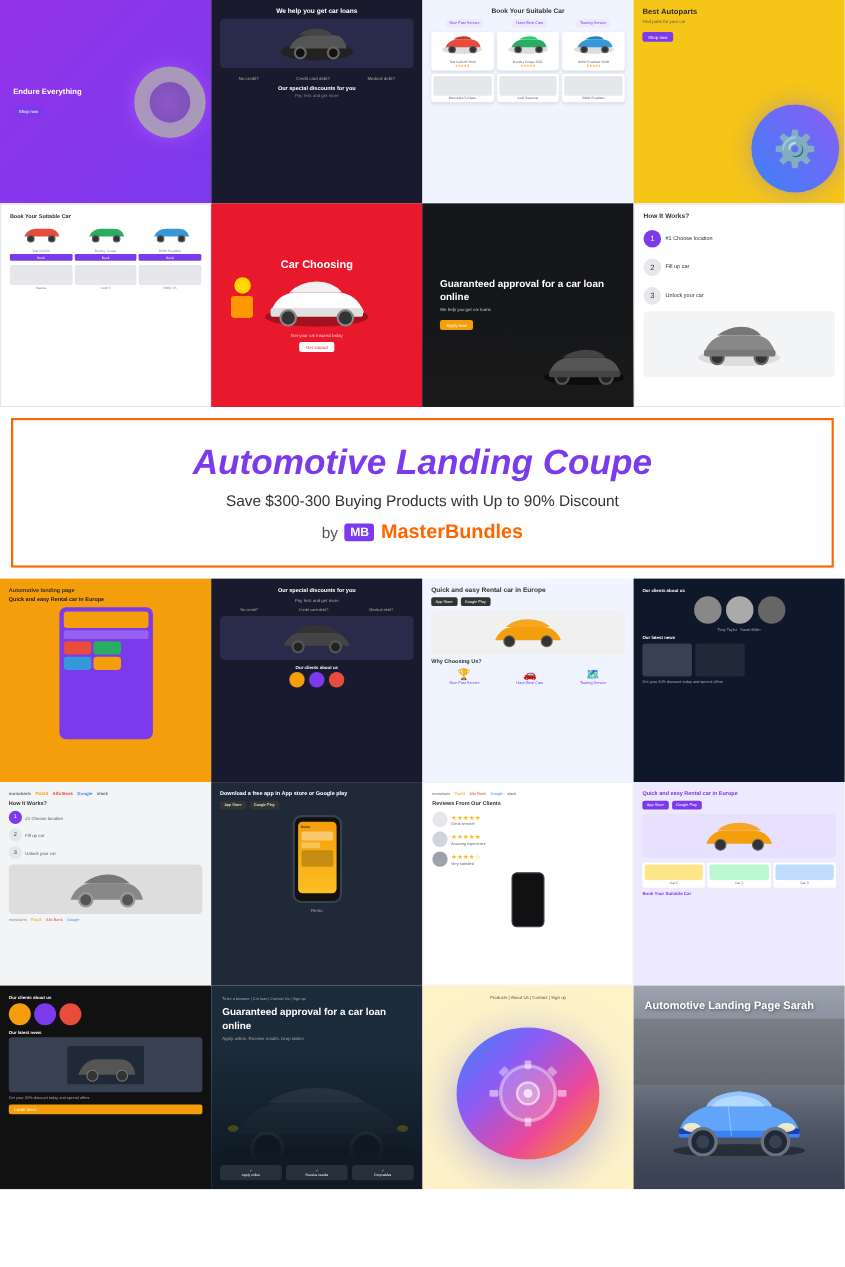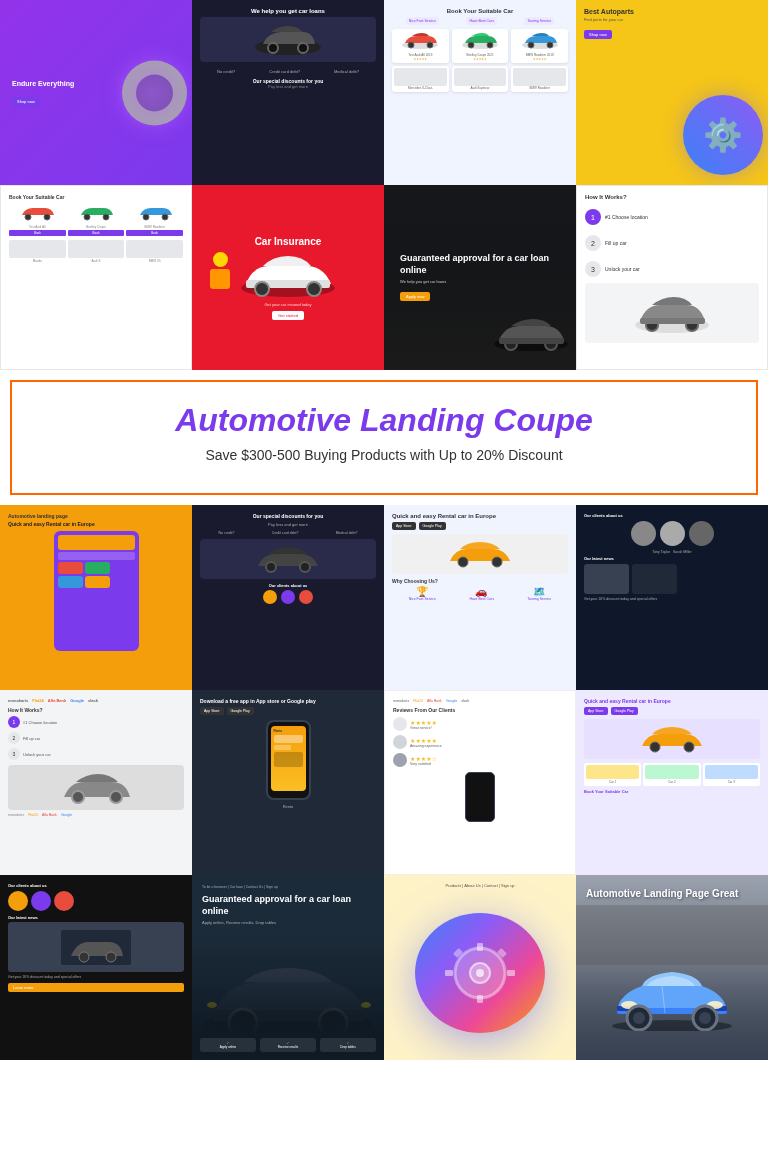--- a/index.html
+++ b/index.html
@@ -381,21 +381,21 @@
           <div style="font-size:3px; color:#888;">Audi S</div>
         </div>
         <div style="text-align:center;">
           <div style="background:#e5e7eb; height:18px; border-radius:2px; margin-bottom:1px;"></div>
           <div style="font-size:3px; color:#888;">BMW X5</div>
         </div>
       </div>
     </div>
 
     <div class="grid-cell r2c2 red-insurance-cell">
-      <div style="font-size:10px; font-weight:bold; color:#fff; margin-bottom:5px;">Car Insurance</div>
+      <div style="font-size:10px; font-weight:bold; color:#fff; margin-bottom:5px;">Car Choosing</div>
       <div style="position:relative; width:100%; display:flex; justify-content:center;">
         <svg width="100" height="45" viewBox="0 0 100 45">
           <ellipse cx="50" cy="36" rx="47" ry="9" fill="rgba(0,0,0,0.3)"></ellipse>
           <path d="M8 32 Q14 15 30 14 L70 14 Q86 15 93 32 Z" fill="#fff"></path>
           <path d="M25 14 Q35 4 50 4 Q65 4 73 14" fill="#f0f0f0"></path>
           <rect x="8" y="28" width="84" height="8" rx="2" fill="#e0e0e0"></rect>
           <circle cx="24" cy="37" r="7" fill="#333" stroke="#888" stroke-width="2"></circle>
           <circle cx="76" cy="37" r="7" fill="#333" stroke="#888" stroke-width="2"></circle>
         </svg>
         <div style="position:absolute; left:5px; top:0; width:30px; height:45px;">
@@ -461,21 +461,26 @@
           <circle cx="60" cy="32" r="6" fill="#333" stroke="#666" stroke-width="2"></circle>
           <rect x="8" y="25" width="65" height="6" rx="2" fill="#777"></rect>
         </svg>
       </div>
     </div>
 
   </div>
 
   <div class="hero-section">
     <div class="hero-title">Automotive Landing Coupe</div>
-    <div class="hero-subtitle">Save $300-500 Buying Products with Up to 20% Discount</div>
+    <div class="hero-subtitle">Save $300-300 Buying Products with Up to 90% Discount</div>
+    <div class="hero-brand">
+      <span class="hero-by">by</span>
+      <span class="mb-badge">MB</span>
+      <span class="masterbundles-text">MasterBundles</span>
+    </div>
   </div>
 
   <div class="bottom-grid">
 
     <div class="bg-cell bg-orange">
       <div class="cell-content">
         <div style="font-size:5px; color:#333; font-weight:bold; margin-bottom:2px;">Automotive landing page</div>
         <div style="font-size:5px; color:#1a1a2e; font-weight:bold; margin-bottom:4px;">Quick and easy Rental car in Europe</div>
 
         <div style="background:#7c3aed; border-radius:6px; padding:4px; width:85px; height:120px; margin:0 auto; position:relative; overflow:hidden;">
@@ -835,19 +840,19 @@
           <circle cx="32" cy="52" r="12" fill="#1f2937" stroke="#6b7280" stroke-width="3"></circle>
           <circle cx="32" cy="52" r="6" fill="#374151"></circle>
           <circle cx="98" cy="52" r="12" fill="#1f2937" stroke="#6b7280" stroke-width="3"></circle>
           <circle cx="98" cy="52" r="6" fill="#374151"></circle>
 
           <path d="M55 20 L58 47" stroke="rgba(255,255,255,0.3)" stroke-width="1"></path>
         </svg>
       </div>
 
       <div style="position:absolute; top:12px; left:10px; z-index:3;">
-        <div style="font-size:10px; font-weight:bold; color:#fff; line-height:1.3; text-shadow:1px 1px 3px rgba(0,0,0,0.5);">Automotive Landing Page Great</div>
+        <div style="font-size:10px; font-weight:bold; color:#fff; line-height:1.3; text-shadow:1px 1px 3px rgba(0,0,0,0.5);">Automotive Landing Page Sarah</div>
       </div>
     </div>
 
   </div>
 
 </div>
 
 </body></html>

